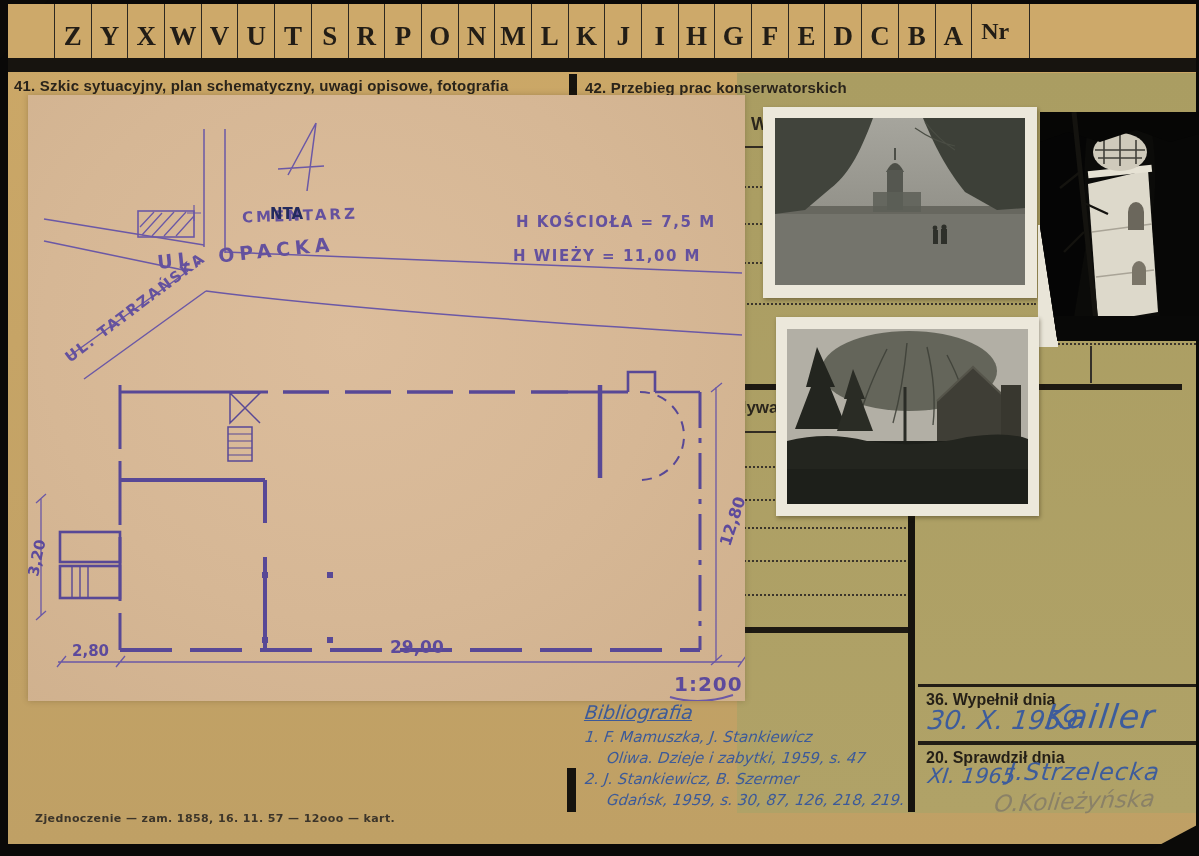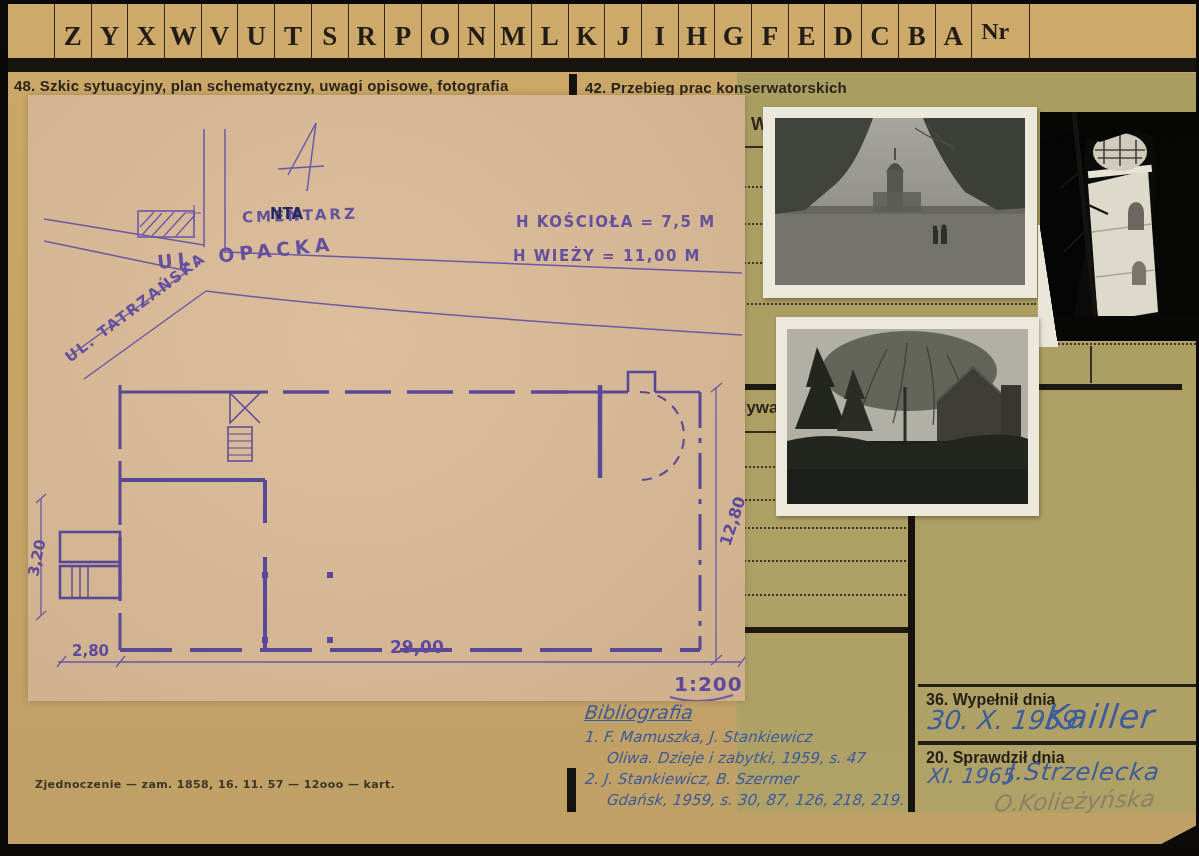--- a/index.html
+++ b/index.html
@@ -102,21 +102,21 @@
         <span class="tab-letter">D</span>
         <span class="tab-letter">C</span>
         <span class="tab-letter">B</span>
         <span class="tab-letter">A</span>
       </div>
     <div class="tab-nr">Nr</div>
     <div class="tab-end"></div>
   </div>
   <div id="topbar" class="abs"></div>
 
-  <div class="abs sec-header" style="left:14px;top:77px;">48. Szkic sytuacyjny, plan schematyczny, uwagi opisowe, fotografia</div>
+  <div class="abs sec-header" style="left:14px;top:77px;">41. Szkic sytuacyjny, plan schematyczny, uwagi opisowe, fotografia</div>
   <div class="abs vbar" style="left:569px;top:74px;width:8px;height:23px;"></div>
   <div class="abs sec-header" style="left:585px;top:79px;">42. Przebieg prac konserwatorskich</div>
 
   <div class="abs vbar" style="left:567px;top:768px;width:9px;height:44px;"></div>
   <div class="abs vbar" style="left:908px;top:512px;width:7px;height:300px;"></div>
   <div class="abs thick-line" style="left:737px;top:627px;width:171px;"></div>
   <div class="abs thick-line" style="left:737px;top:384px;width:40px;"></div>
   <div class="abs thick-line" style="left:1038px;top:384px;width:144px;"></div>
 
   <div class="abs sol-line" style="left:737px;top:146px;width:28px;"></div>
@@ -294,16 +294,16 @@
   <div class="abs" id="box36-title" style="left:926px;top:691px;">36. Wypełnił dnia</div>
   <div class="abs hw-blue" style="left:928px;top:705px;font-size:26px;">30. X. 1959</div>
   <div class="abs hw-blue sig" style="left:1046px;top:697px;font-size:33px;">Kailler</div>
 
   <div class="abs box-line3" style="left:918px;top:741px;width:278px;"></div>
   <div class="abs" id="box37-title" style="left:926px;top:749px;">20. Sprawdził dnia</div>
   <div class="abs hw-blue" style="left:928px;top:764px;font-size:21px;">XI. 1965</div>
   <div class="abs hw-blue sig" style="left:1008px;top:758px;font-size:24px;">J.Strzelecka</div>
   <div class="abs hw-pencil" style="left:995px;top:788px;font-size:23px;">O.Kolieżyńska</div>
 
-  <div id="imprint" class="abs" style="left:35px;top:778px;">Zjednoczenie — zam. 1858, 16. 11. 57 — 12ooo — kart.</div>
+  <div id="imprint" class="abs" style="left:35px;top:812px;">Zjednoczenie — zam. 1858, 16. 11. 57 — 12ooo — kart.</div>
 
   <div id="corner-br" class="abs"></div>
 </div>
 
 </body></html>

